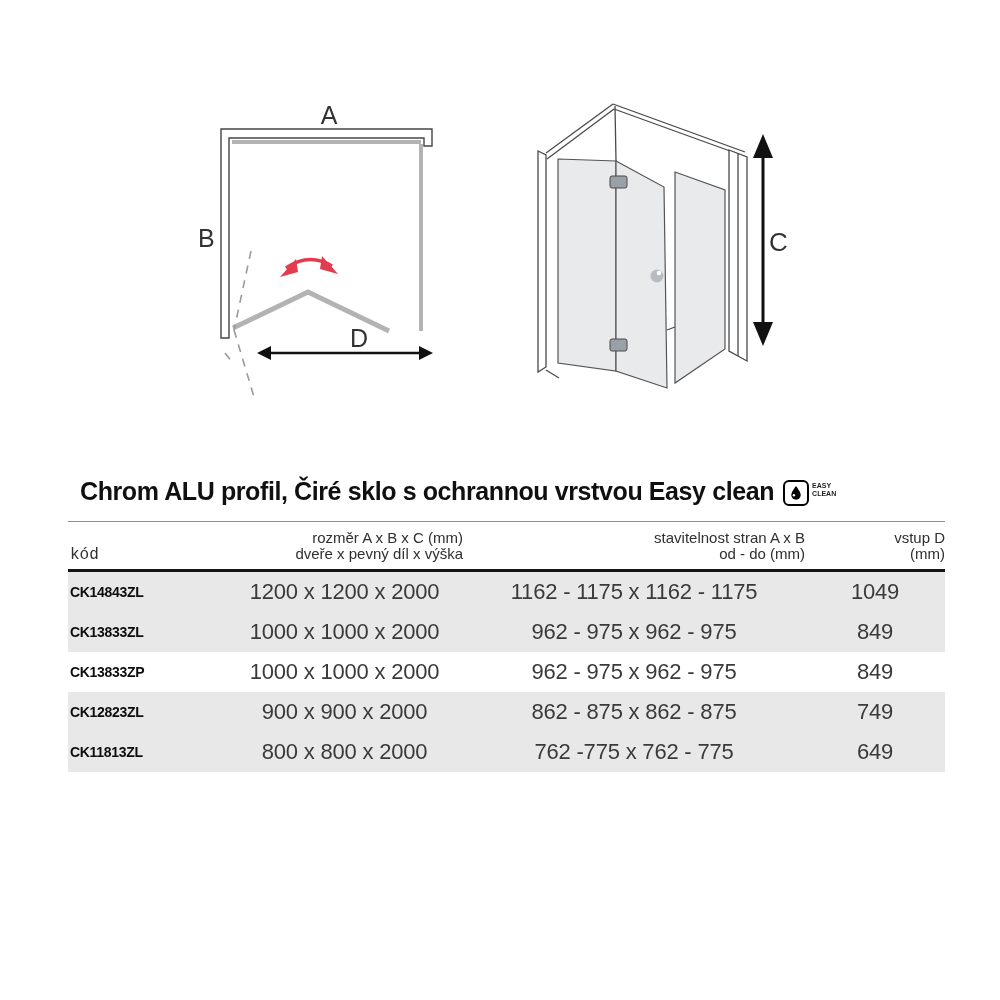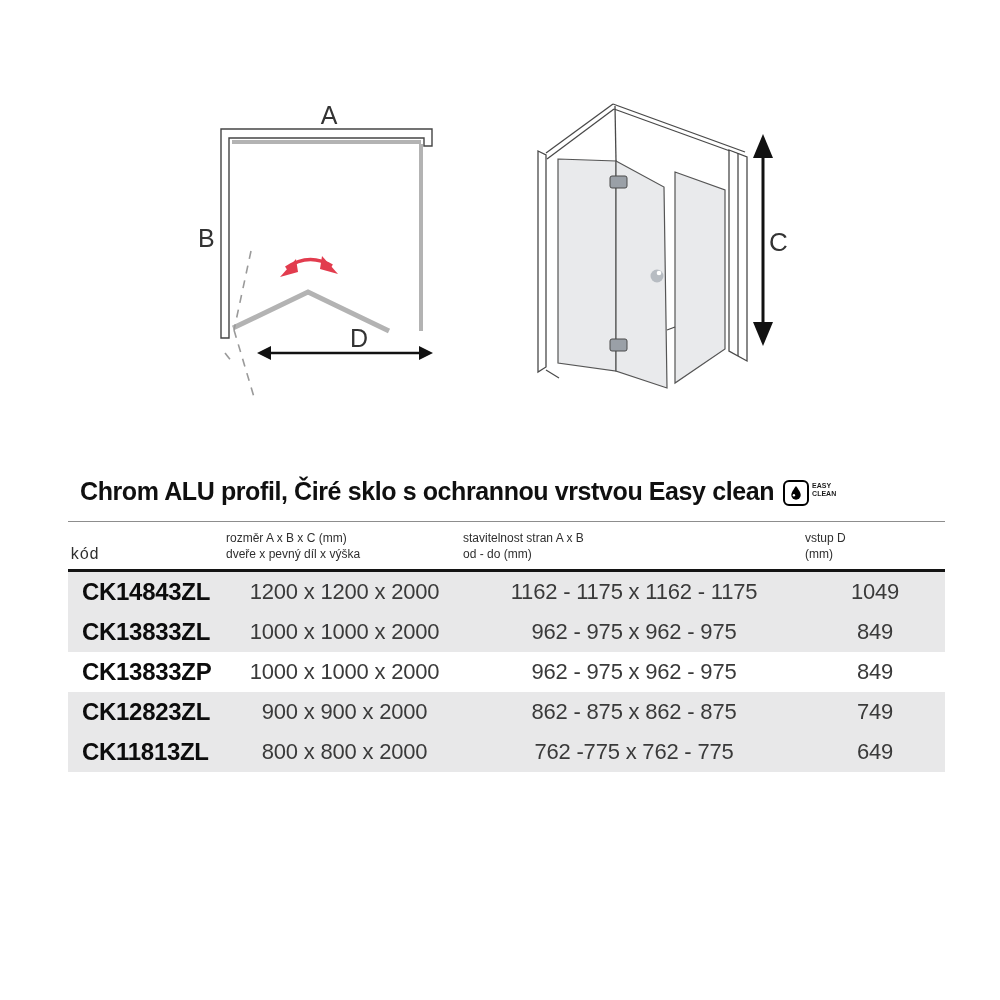--- a/index.html
+++ b/index.html
@@ -11,24 +11,24 @@
   .dim-label{font-family:"Liberation Sans",sans-serif;fill:#333;}
 
   .title-row{position:absolute;left:80px;top:477px;display:flex;align-items:flex-start;}
   .page-title{margin:0;font-size:25px;font-weight:bold;color:#101010;letter-spacing:-0.4px;line-height:28px;white-space:nowrap;}
   .badge{display:flex;margin-left:9px;margin-top:3px;}
   .badge-box{width:22px;height:22px;border:2px solid #000;border-radius:6px;display:flex;align-items:center;justify-content:center;background:#fff;}
   .badge-text{display:flex;flex-direction:column;font-size:7px;font-weight:bold;line-height:8px;margin-left:3px;margin-top:2px;color:#1c1c1c;}
 
   table.spec{position:absolute;left:68px;top:521px;width:877px;border-collapse:collapse;table-layout:fixed;}
   table.spec thead tr{border-top:1px solid #8d8d8d;border-bottom:3px solid #141414;}
-  table.spec th{font-weight:normal;font-size:12px;color:#2f2f2f;line-height:16px;padding:8px 0 7px 0;text-align:left;vertical-align:middle;}
+  table.spec th{font-weight:normal;font-size:15px;color:#2f2f2f;line-height:16px;padding:8px 0 7px 0;text-align:right;vertical-align:middle;}
   table.spec th.col-kod{text-align:left;vertical-align:bottom;padding-left:2px;padding-bottom:6px;font-size:16px;font-family:Liberation Mono, monospace;}
   table.spec td{height:40px;padding:0;font-size:22px;color:#3a3a3a;text-align:center;letter-spacing:-0.2px;}
-  table.spec td.col-kod{text-align:left;padding-left:14px;font-weight:bold;color:#0c0c0c;font-size:24px;letter-spacing:-0.3px;}
+  table.spec td.col-kod{text-align:left;padding-left:2px;font-weight:bold;color:#0c0c0c;font-size:14px;letter-spacing:-0.3px;}
   table.spec tr.alt{background:#e8e8e9;}
 </style>
 </head>
 <body>
 
 <div class="page">
 
   <svg class="diag-topview" width="265" height="320" viewBox="0 0 265 320" xmlns="http://www.w3.org/2000/svg">
 
     <path d="M36,34 L247,34 L247,51 L239,51 L239,43 L44,43 L44,243 L36,243 Z" fill="#ffffff" stroke="#454545" stroke-width="1.4"></path>

